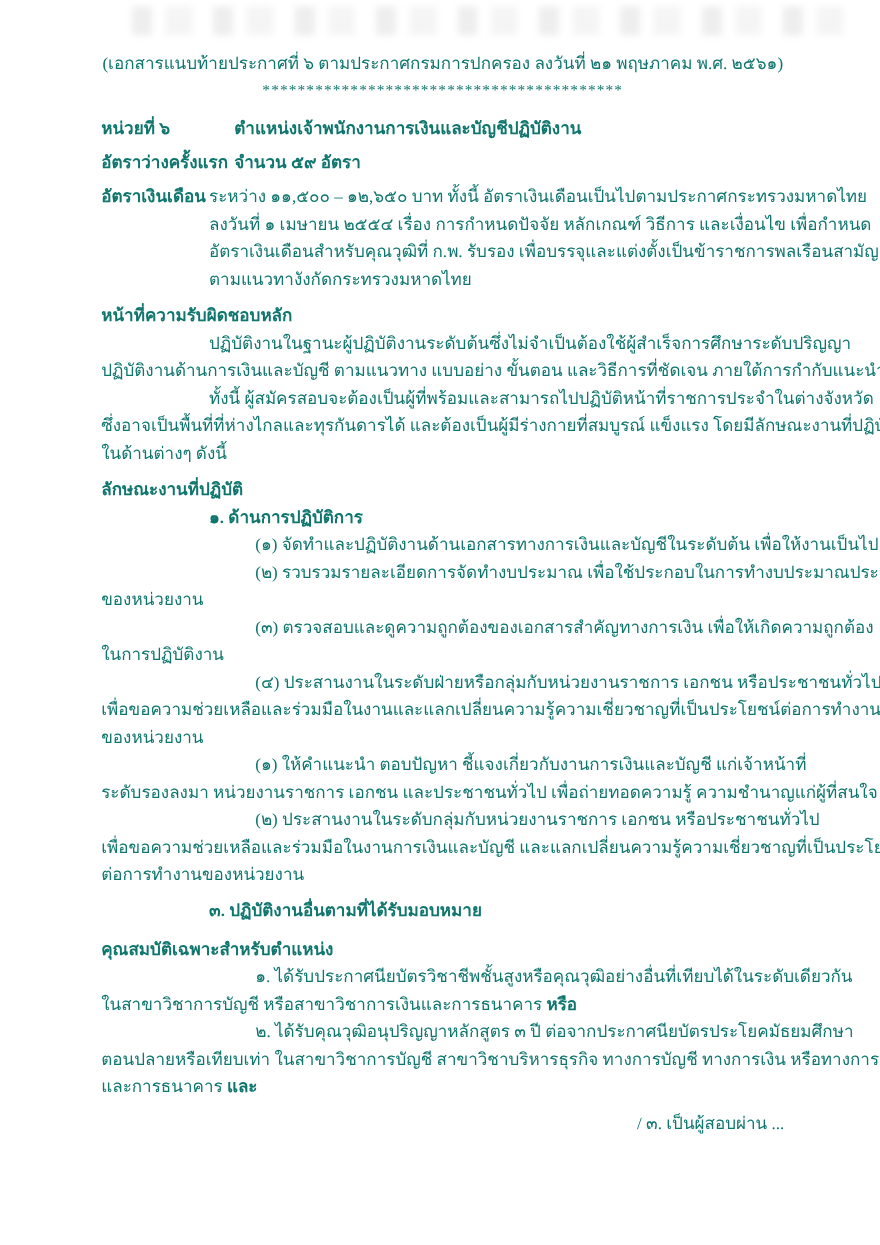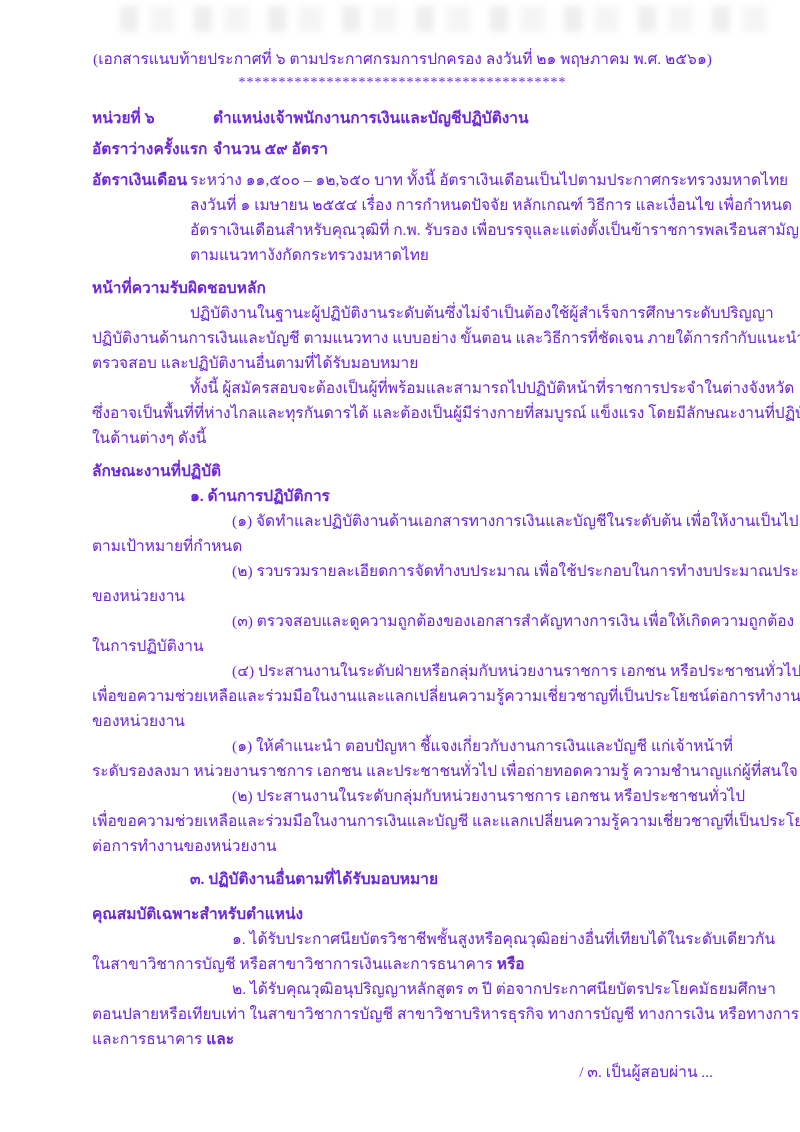--- a/index.html
+++ b/index.html
@@ -4,21 +4,21 @@
 <style>
   html, body { margin: 0; padding: 0; background: #ffffff; }
   .page {
     position: relative;
     width: 800px;
     height: 1116px;
     margin: 0 auto;
     background: #ffffff;
     overflow: hidden;
     font-family: "Liberation Serif", "DejaVu Serif", serif;
-    color: #6d28d9;
+    color: #0f766e;
     font-size: 15.5px;
   }
   
   .scan-artifact {
     position: absolute;
     top: 6px; left: 120px; right: 20px; height: 26px;
     background: repeating-linear-gradient(90deg,
       rgba(90,90,90,0.10) 0 18px, rgba(255,255,255,0) 18px 30px,
       rgba(120,120,120,0.07) 30px 55px, rgba(255,255,255,0) 55px 74px);
     filter: blur(3px);
@@ -67,30 +67,28 @@
         <div class="ln">ระหว่าง ๑๑,๕๐๐ – ๑๒,๖๕๐ บาท ทั้งนี้ อัตราเงินเดือนเป็นไปตามประกาศกระทรวงมหาดไทย</div>
         <div class="ln">ลงวันที่ ๑ เมษายน ๒๕๕๔ เรื่อง การกำหนดปัจจัย หลักเกณฑ์ วิธีการ และเงื่อนไข เพื่อกำหนด</div>
         <div class="ln">อัตราเงินเดือนสำหรับคุณวุฒิที่ ก.พ. รับรอง เพื่อบรรจุและแต่งตั้งเป็นข้าราชการพลเรือนสามัญ</div>
         <div class="ln">ตามแนวทางังกัดกระทรวงมหาดไทย</div>
       </div>
     </div>
 
     <div class="ln b mt-md">หน้าที่ความรับผิดชอบหลัก</div>
     <div class="ln ind1">ปฏิบัติงานในฐานะผู้ปฏิบัติงานระดับต้นซึ่งไม่จำเป็นต้องใช้ผู้สำเร็จการศึกษาระดับปริญญา</div>
     <div class="ln">ปฏิบัติงานด้านการเงินและบัญชี ตามแนวทาง แบบอย่าง ขั้นตอน และวิธีการที่ชัดเจน ภายใต้การกำกับแนะนำ</div>
-    <div class="ln">ตรวจสอบ และปฏิบัติงานอื่นตามที่ได้รับมอบหมาย</div>
     <div class="ln ind1">ทั้งนี้ ผู้สมัครสอบจะต้องเป็นผู้ที่พร้อมและสามารถไปปฏิบัติหน้าที่ราชการประจำในต่างจังหวัด</div>
     <div class="ln">ซึ่งอาจเป็นพื้นที่ที่ห่างไกลและทุรกันดารได้ และต้องเป็นผู้มีร่างกายที่สมบูรณ์ แข็งแรง โดยมีลักษณะงานที่ปฏิบัติ</div>
     <div class="ln">ในด้านต่างๆ ดังนี้</div>
 
     <div class="ln b mt-md">ลักษณะงานที่ปฏิบัติ</div>
 
     <div class="ln b ind1">๑. ด้านการปฏิบัติการ</div>
     <div class="ln ind2">(๑) จัดทำและปฏิบัติงานด้านเอกสารทางการเงินและบัญชีในระดับต้น เพื่อให้งานเป็นไป</div>
-    <div class="ln">ตามเป้าหมายที่กำหนด</div>
     <div class="ln ind2">(๒) รวบรวมรายละเอียดการจัดทำงบประมาณ เพื่อใช้ประกอบในการทำงบประมาณประจำปี</div>
     <div class="ln">ของหน่วยงาน</div>
     <div class="ln ind2">(๓) ตรวจสอบและดูความถูกต้องของเอกสารสำคัญทางการเงิน เพื่อให้เกิดความถูกต้อง</div>
     <div class="ln">ในการปฏิบัติงาน</div>
     <div class="ln ind2">(๔) ประสานงานในระดับฝ่ายหรือกลุ่มกับหน่วยงานราชการ เอกชน หรือประชาชนทั่วไป</div>
     <div class="ln">เพื่อขอความช่วยเหลือและร่วมมือในงานและแลกเปลี่ยนความรู้ความเชี่ยวชาญที่เป็นประโยชน์ต่อการทำงาน</div>
     <div class="ln">ของหน่วยงาน</div>
 
     <div class="ln ind2">(๑) ให้คำแนะนำ ตอบปัญหา ชี้แจงเกี่ยวกับงานการเงินและบัญชี แก่เจ้าหน้าที่</div>
     <div class="ln">ระดับรองลงมา หน่วยงานราชการ เอกชน และประชาชนทั่วไป เพื่อถ่ายทอดความรู้ ความชำนาญแก่ผู้ที่สนใจ</div>

